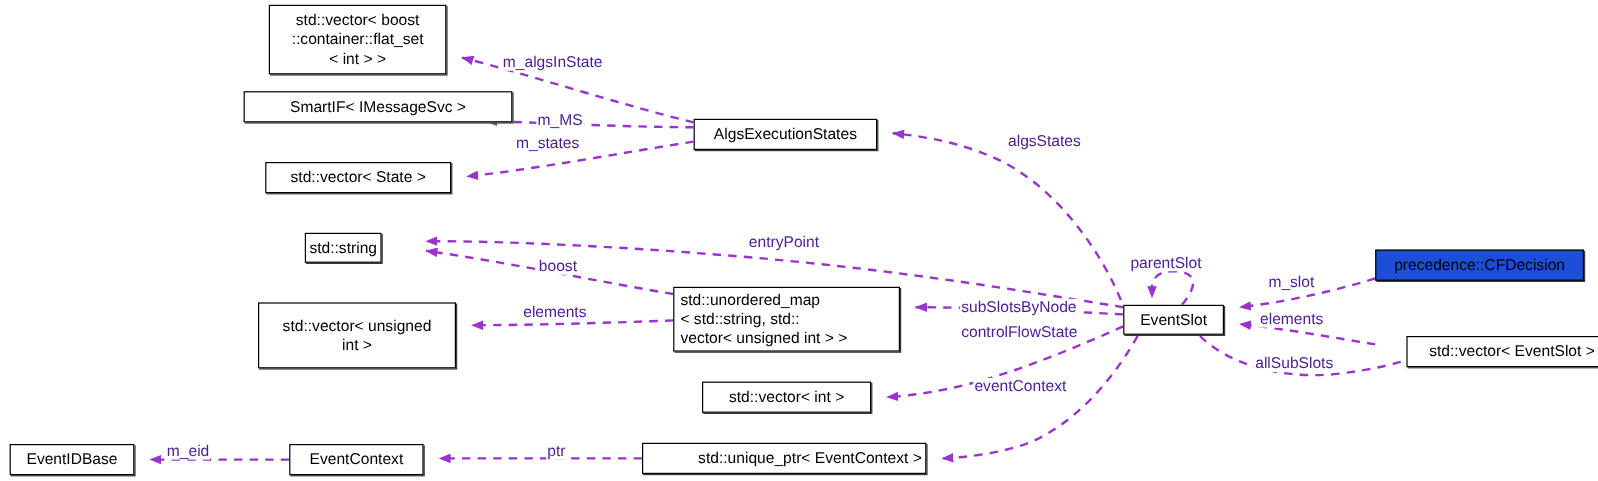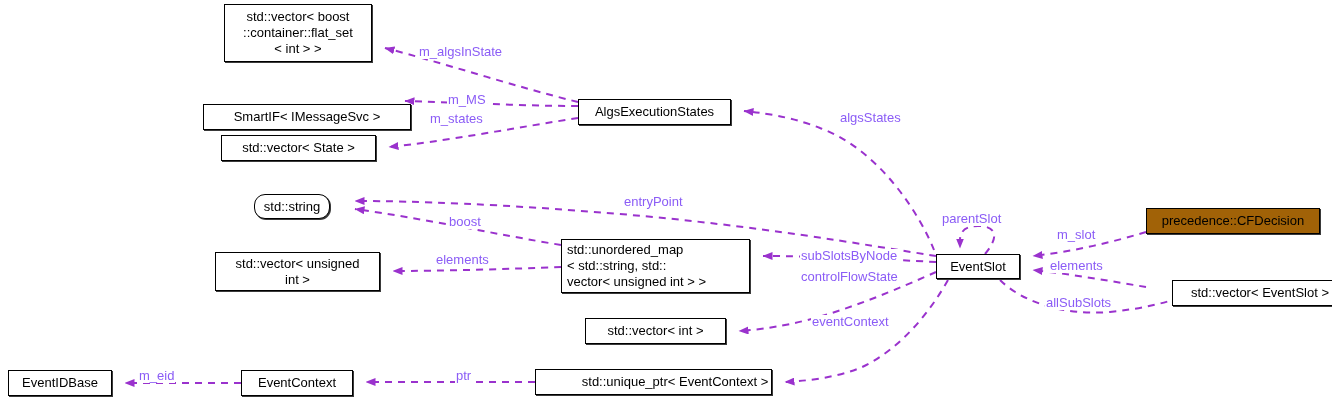--- a/index.html
+++ b/index.html
@@ -33,32 +33,32 @@
     line-height: 16px;
     display: flex;
     align-items: center;
     justify-content: center;
     text-align: center;
     white-space: pre;
     box-shadow: 1px 1px 0 0 #3a3a3a;
     z-index: 5;
   }
   .node.highlight {
-    background: #a16207;
+    background: #1d4ed8;
   }
   .node.leftish {
     justify-content: flex-start;
     text-align: left;
     padding-left: 5px;
   }
   .edge-label {
     position: absolute;
     font-size: 13px;
     line-height: 14px;
-    color: #8b5cf6;
+    color: #4c1d95;
     background: #ffffff;
     white-space: pre;
     z-index: 6;
     padding: 0 1px;
   }
 </style>
 </head>
 <body>
 
 <div id="diagram">
@@ -102,29 +102,29 @@
       <path d="M241,383 L125,383"></path>
 
       <path d="M535,382 L366,382"></path>
     </g>
   </svg>
 
   <div class="node" style="left:224px;top:4px;width:148px;height:58px;">std::vector&lt; boost
 ::container::flat_set
 &lt; int &gt; &gt;</div>
 
-  <div class="node" style="left:203px;top:104px;width:208px;height:26px;">SmartIF&lt; IMessageSvc &gt;</div>
+  <div class="node" style="left:203px;top:76px;width:224px;height:26px;">SmartIF&lt; IMessageSvc &gt;</div>
 
   <div class="node" style="left:221px;top:135px;width:155px;height:26px;">std::vector&lt; State &gt;</div>
 
   <div class="node" style="left:578px;top:99px;width:153px;height:26px;">AlgsExecutionStates</div>
 
-  <div class="node" style="left:254px;top:194px;width:76px;height:25px;border-radius:11px;">std::string</div>
+  <div class="node" style="left:254px;top:194px;width:64px;height:25px;">std::string</div>
 
-  <div class="node" style="left:215px;top:252px;width:165px;height:39px;">std::vector&lt; unsigned
+  <div class="node" style="left:215px;top:252px;width:165px;height:55px;">std::vector&lt; unsigned
 int &gt;</div>
 
   <div class="node leftish" style="left:561px;top:239px;width:189px;height:54px;">std::unordered_map
 &lt; std::string, std::
 vector&lt; unsigned int &gt; &gt;</div>
 
   <div class="node" style="left:585px;top:318px;width:141px;height:26px;">std::vector&lt; int &gt;</div>
 
   <div class="node" style="left:936px;top:254px;width:84px;height:25px;">EventSlot</div>
 

